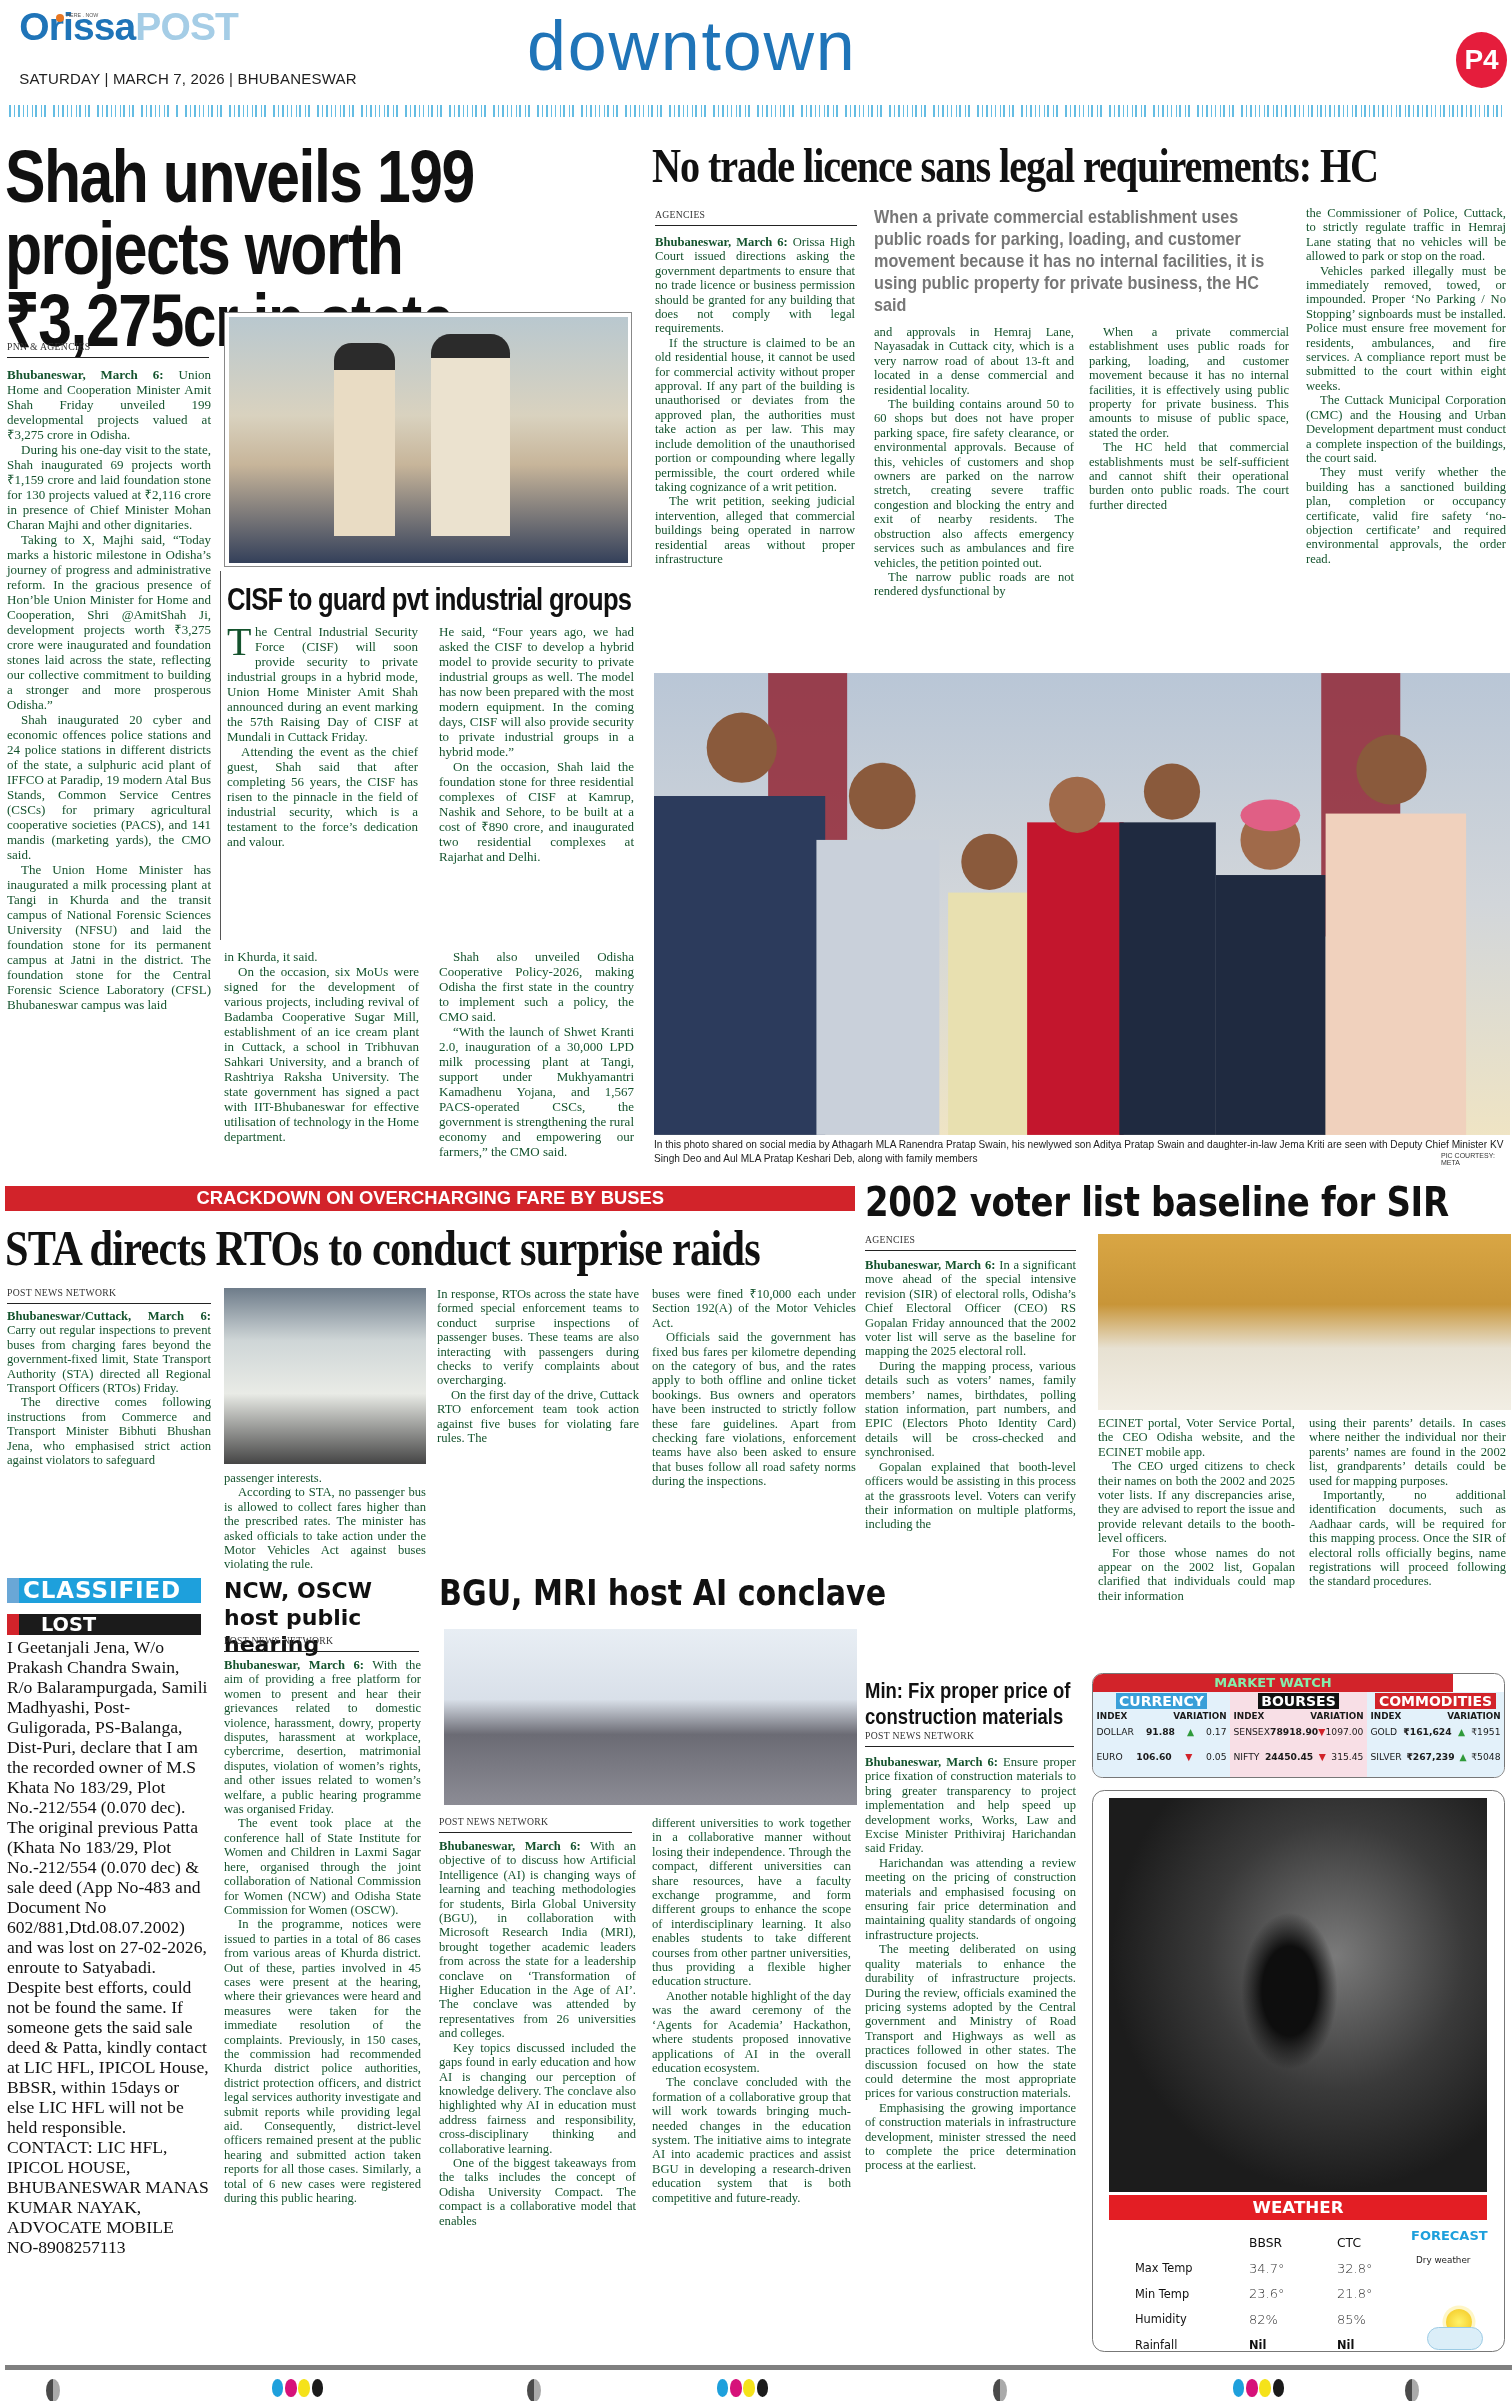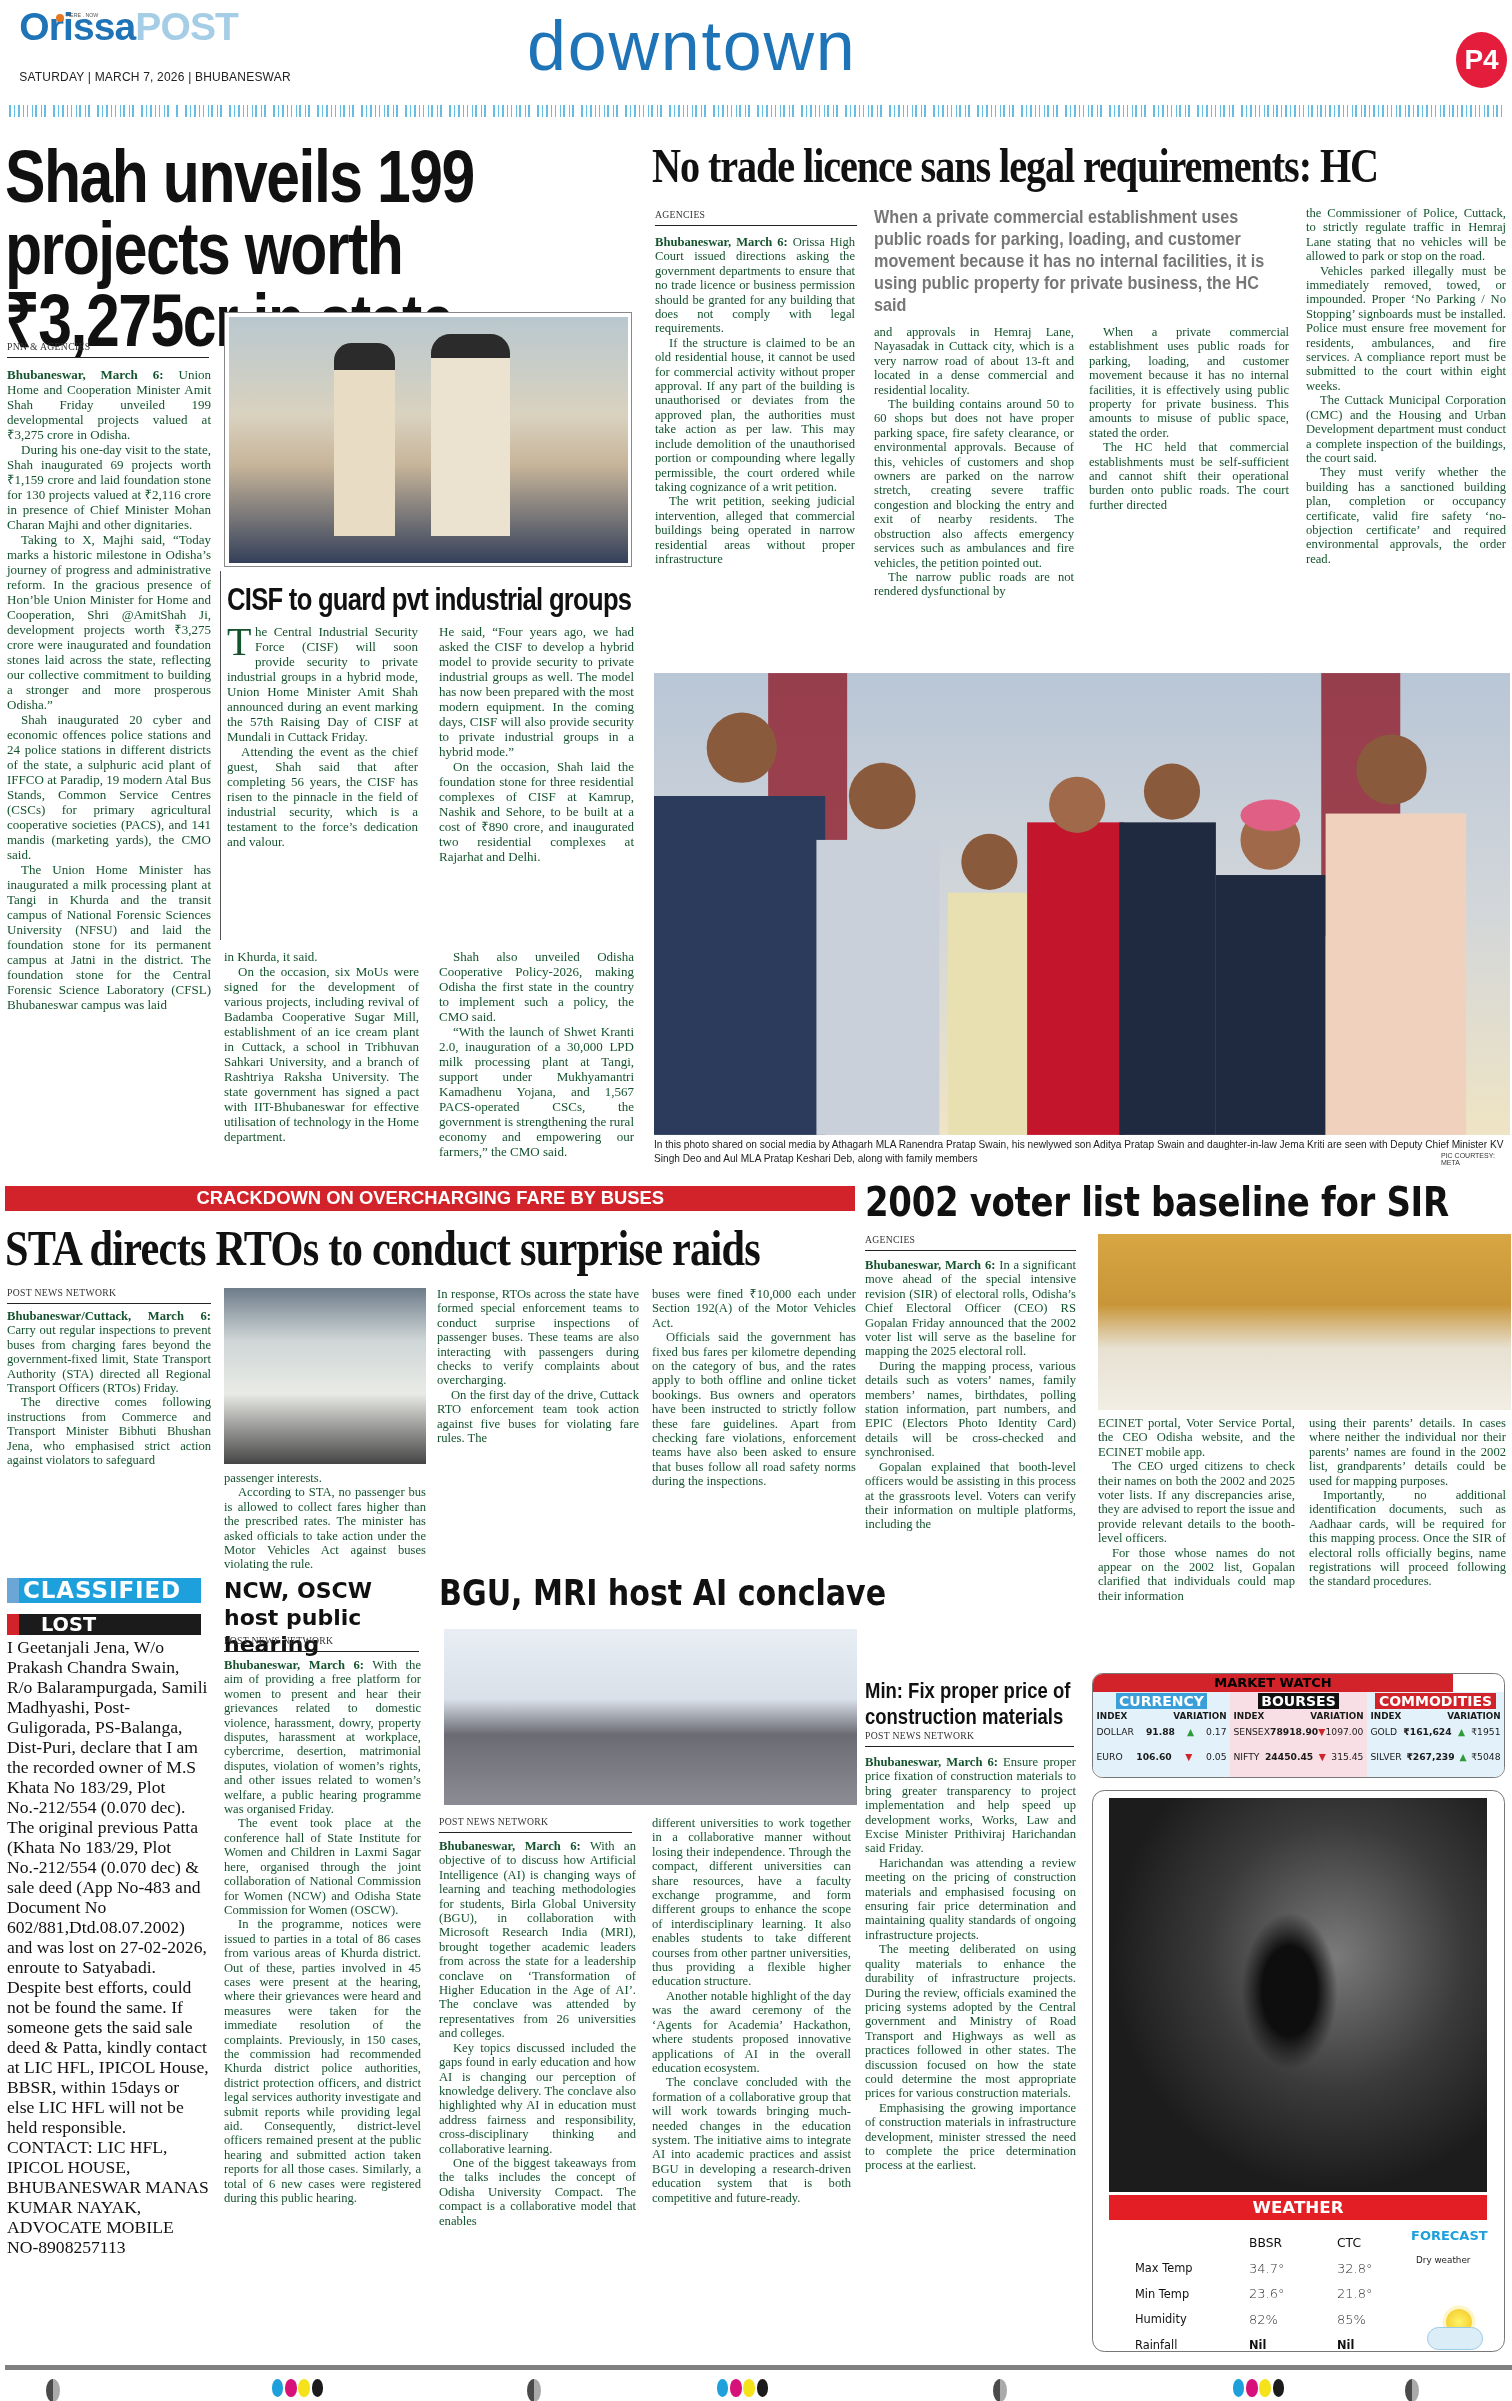--- a/index.html
+++ b/index.html
@@ -12,21 +12,21 @@
   .body-text b { font-weight: bold; }
   .body-small { font-size: 12.6px; line-height: 14.4px; }
   .byline { font-family: "Liberation Serif", serif; font-size: 9.7px; letter-spacing: 0.3px; color: #333; border-bottom: 1.8px solid #222; padding-bottom: 5.3px; text-transform: uppercase; }
 
   
   .logo { left: 19.3px; top: 5.3px; font-family: "Liberation Sans", sans-serif; font-weight: bold; font-size: 39px; letter-spacing: -0.9px; }
   .logo .o { color: #1f74b8; }
   .logo .p { color: #a5cde6; }
   .logo .dot { position: absolute; left: 37px; top: 8.8px; width: 8px; height: 8px; border-radius: 50%; background: #e87722; }
   .logo .tag { position: absolute; left: 47px; top: 7px; font-size: 5.3px; color: #555; letter-spacing: 0; font-weight: normal; }
-  .dateline { left: 19.3px; top: 70px; font-family: "Liberation Sans", sans-serif; font-size: 12px; color: #222; letter-spacing: 0.2px; }
+  .dateline { left: 19.3px; top: 70px; font-family: "Liberation Sans", sans-serif; font-size: 15px; color: #222; letter-spacing: 0.2px; }
   .section-title { left: 527px; top: 7px; font-family: Liberation Sans, sans-serif; font-weight: 200; font-size: 70px; color: #1f74b8; letter-spacing: 1.8px; line-height: 79px; }
   .page-badge { left: 1456px; top: 32px; width: 51px; height: 56px; border-radius: 50%; background: #e51d3c; color: #fff; font-family: "Liberation Sans", sans-serif; font-weight: bold; font-size: 28px; text-align: center; line-height: 56px; }
   .ruler { left: 8.8px; top: 105px; width: 1493px; height: 12.3px; background: repeating-linear-gradient(90deg, #4ab1de 0 1.8px, transparent 1.8px 5.3px, #4ab1de 5.3px 6.1px, transparent 6.1px 8.8px); opacity: 0.85; }
 
   
   .lead-head { left: 5.3px; top: 141px; width: 636px; font-family: "Liberation Sans", sans-serif; font-weight: bold; font-stretch: condensed; font-size: 74px; line-height: 72px; letter-spacing: -1.8px; transform: scaleX(0.82); transform-origin: left top; width: 773px; color: #111; }
   .photo-shah { left: 224px; top: 312px; width: 408px; height: 255px; border: 0.9px solid #888; padding: 3.5px; background: #fff; }
   .photo-shah .inner { width: 100%; height: 100%; background: linear-gradient(180deg, #b9c8cf 0%, #d9d2bf 40%, #c7b59a 60%, #34405a 100%); position: relative; }
   .photo-shah .inner::before { content: ""; position: absolute; left: 105px; top: 26px; width: 61px; height: 193px; background: linear-gradient(180deg, #2b2b2b 0 14%, #e9dcc4 14% 100%); border-radius: 17.6px 17.6px 0 0; }
   .photo-shah .inner::after { content: ""; position: absolute; left: 202px; top: 17.6px; width: 79px; height: 202px; background: linear-gradient(180deg, #2b2b2b 0 12%, #ebe2cf 12% 100%); border-radius: 19.3px 19.3px 0 0; }
@@ -55,21 +55,21 @@
   .lost::before { content: ""; position: absolute; left: 0; top: 0; width: 12.3px; height: 21px; background: #d2232a; }
   .classified-text { left: 7px; top: 1637px; width: 202px; font-family: "Liberation Serif", serif; font-size: 17.6px; line-height: 20px; color: #111; }
 
   .ncw-head { left: 224px; top: 1577px; width: 198px; font-family: "DejaVu Sans", sans-serif; font-size: 22px; line-height: 27px; color: #111; }
   .bgu-head { left: 439px; top: 1572px; font-family: "DejaVu Sans", sans-serif; font-size: 35px; line-height: 42px; transform: scaleX(0.86); transform-origin: left top; white-space: nowrap; color: #111; }
   .photo-bgu { left: 444px; top: 1629px; width: 413px; height: 176px; background: linear-gradient(180deg, #e8eef4 0%, #d9e0e9 40%, #6b6b74 60%, #8c8c95 100%); }
   .min-head { left: 865px; top: 1678px; width: 211px; font-family: "Liberation Sans", sans-serif; font-weight: bold; font-size: 22px; line-height: 25.5px; transform: scaleX(0.84); transform-origin: left top; width: 255px; color: #111; }
 
   
   .market { left: 1092px; top: 1673px; width: 413px; height: 105px; border: 1.8px solid #777; border-radius: 10.5px; overflow: hidden; background: #fff; font-family: "DejaVu Sans", sans-serif; }
-  .market .title { height: 17.6px; background: #d2232a; color: #000000; font-weight: bold; text-align: center; font-size: 13px; line-height: 17.6px; width: 360px; }
+  .market .title { height: 17.6px; background: #d2232a; color: #86efac; font-weight: bold; text-align: center; font-size: 13px; line-height: 17.6px; width: 360px; }
   .market .cols3 { display: flex; height: 86px; }
   .market .col { flex: 1; padding: 1.8px 3.5px; font-size: 9.7px; }
   .market .col.cur { background: #e3f1fa; }
   .market .col.bou { background: #f8dfe6; }
   .market .col.com { background: #e3f1fa; }
   .market .cat { text-align: center; font-weight: bold; font-size: 14px; margin-bottom: 1.8px; }
   .market .cat span { padding: 0 3.5px; color: #fff; }
   .market .hdrs { display: flex; justify-content: space-between; font-weight: bold; font-size: 8.8px; margin-bottom: 5.3px; }
   .market .row { display: flex; justify-content: space-between; font-size: 9.2px; margin-bottom: 14px; white-space: nowrap; }
   .up { color: #2f9a3a; }

